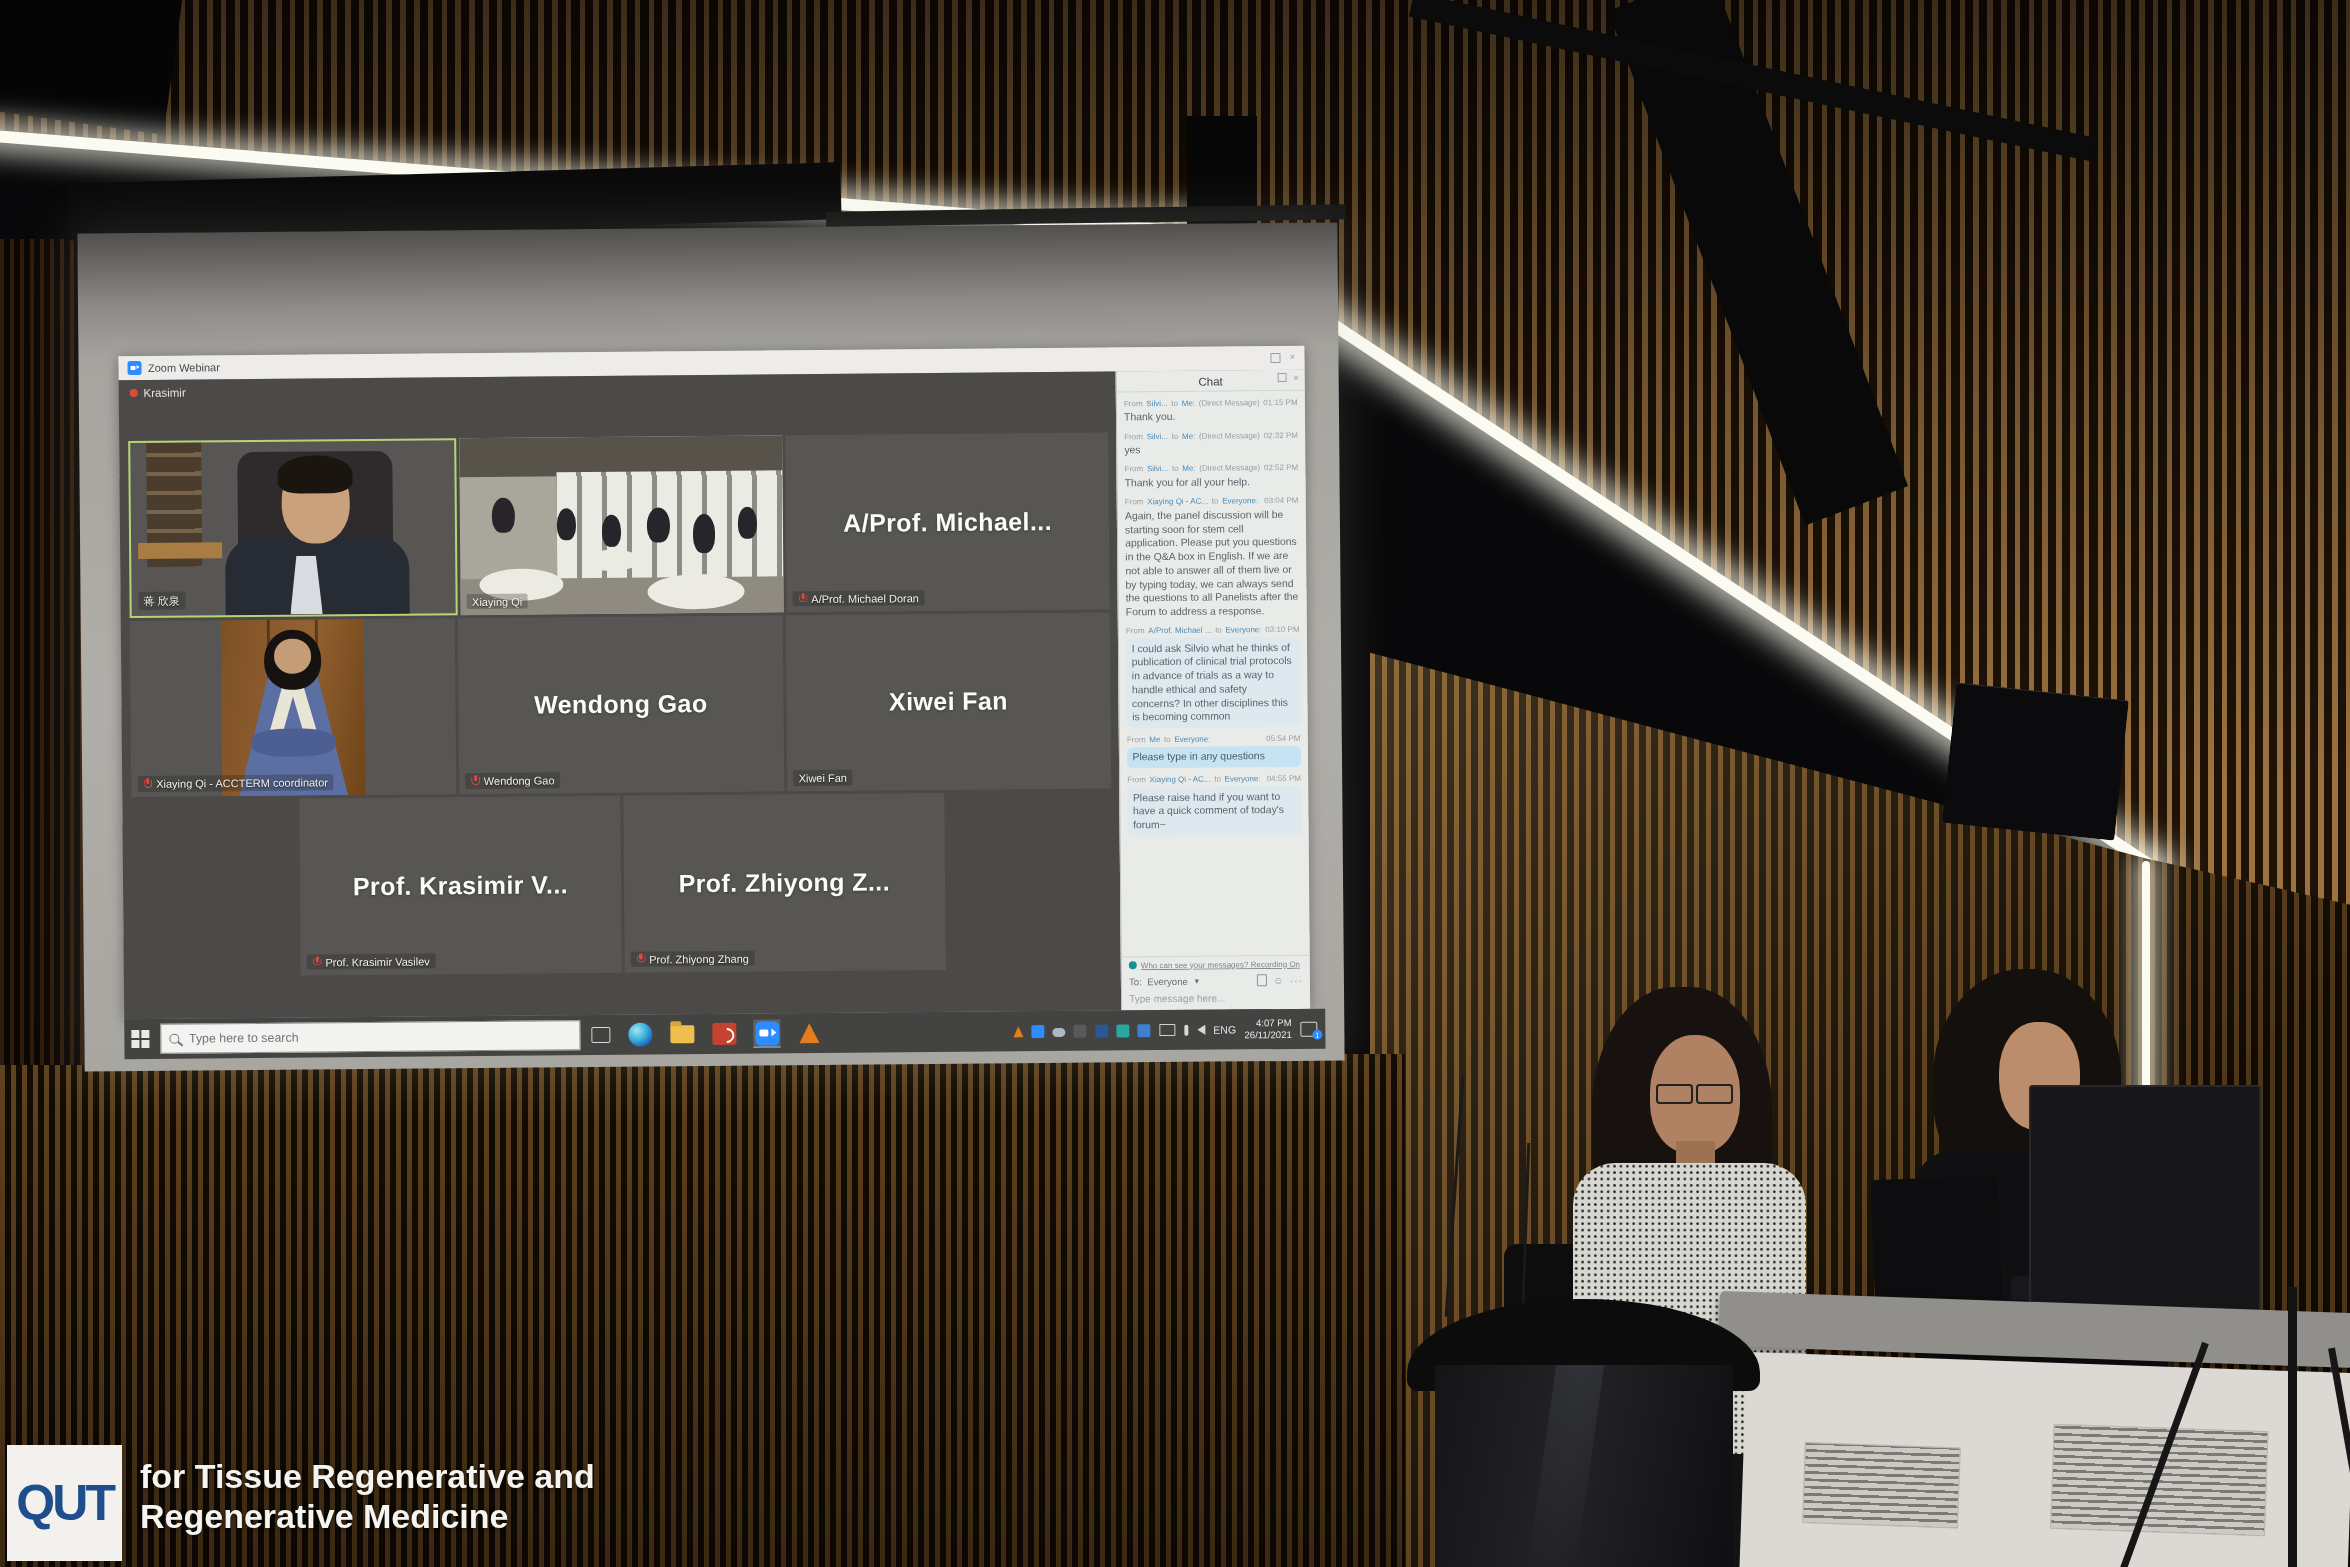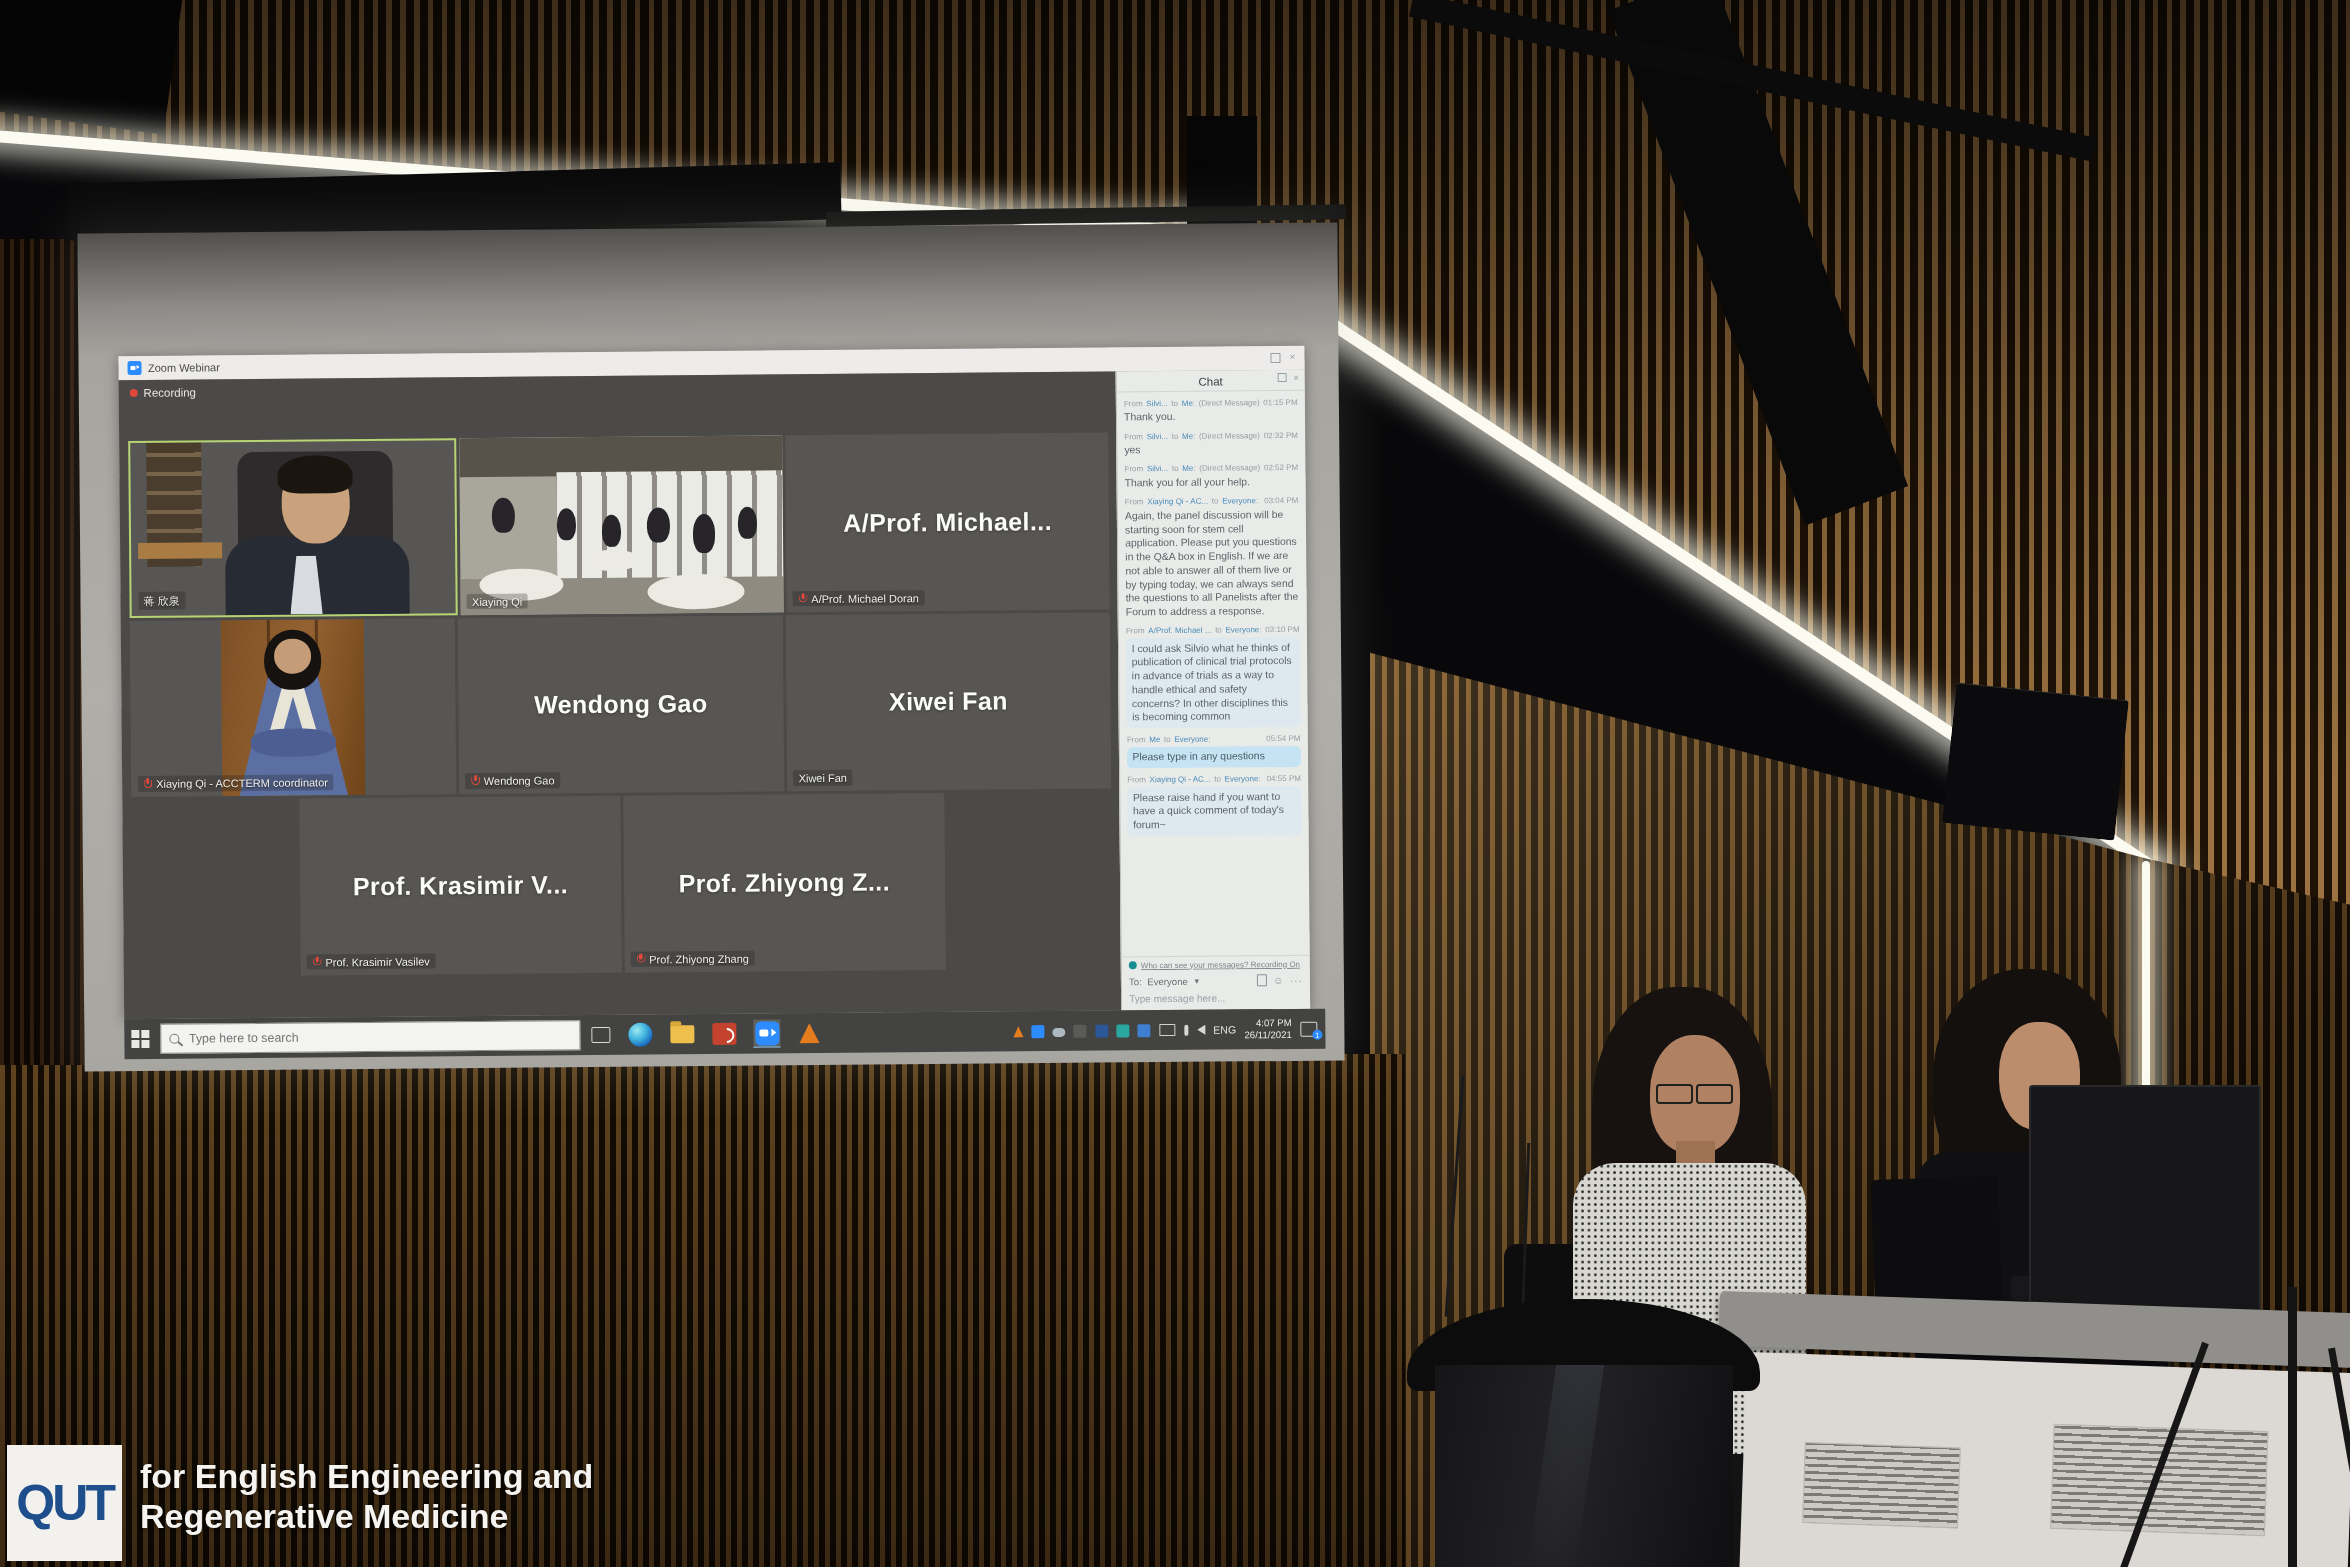--- a/index.html
+++ b/index.html
@@ -263,21 +263,21 @@
           <span class="win-ctrls">
               <span class="cc-sq"></span>
               <span class="cc-x">×</span>
             </span>
         </div>
 
         <div class="wbody">
           <div class="varea">
             <div class="rec">
               <span class="rec-dot"></span>
-              <span>Recording</span>
+              <span>Krasimir</span>
             </div>
 
             <div class="grid">
 
               <div class="vrow">
                 <div class="tile t-speaker">
                   <div class="spk-shelf"></div>
                   <div class="spk-shelf2"></div>
                   <div class="spk-chair"></div>
                   <div class="spk-body"></div>
@@ -563,18 +563,18 @@
   <div class="abs tri-leg2"></div>
   <div class="abs podium">
     <div class="pod-top"></div>
     <div class="pod-body"></div>
   </div>
 
   <div class="abs qut">
     <span class="qut-text">QUT</span>
   </div>
   <div class="abs org">
-    <div>for English Engineering and</div>
+    <div>for Tissue Regenerative and</div>
     <div>Regenerative Medicine</div>
   </div>
 
 </div>
 
 
 </body></html>

